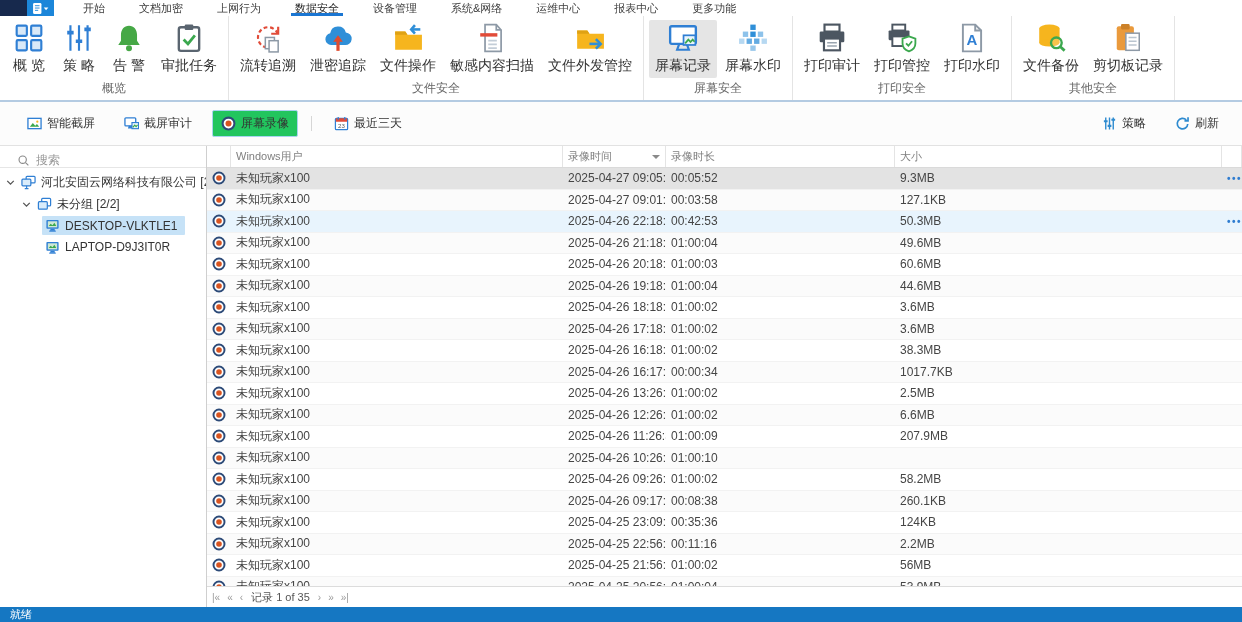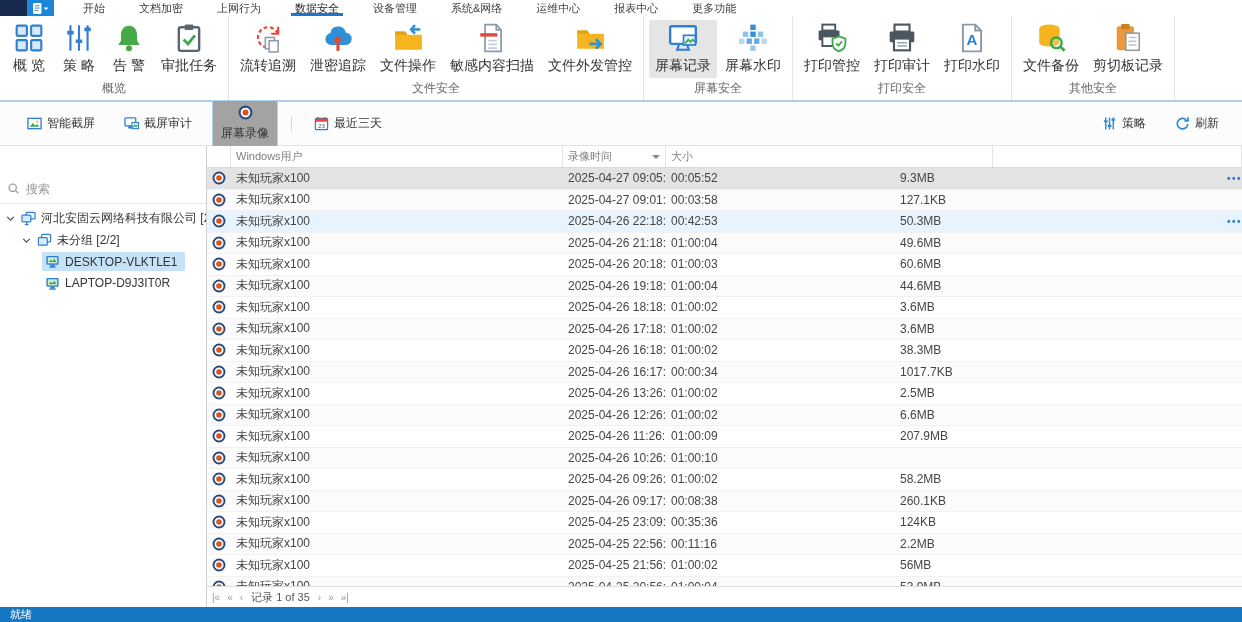--- a/index.html
+++ b/index.html
@@ -26,28 +26,28 @@
   .ritem { min-width:48px; height:58px; padding:3px 6px 0; display:flex; flex-direction:column; align-items:center; gap:4px; border-radius:2px; cursor:pointer; }
   .ritem.sel { background:#e5e5e5; }
   .ric { width:30px; height:30px; }
   .rlabel { font-size:14px; color:#333; white-space:nowrap; }
   .gname { height:20px; text-align:center; font-size:12px; color:#666; }
 
   
   .toolbar { height:44px; background:#fcfcfc; border-bottom:1px solid #e2e2e2; display:flex; justify-content:space-between; align-items:center; padding:0 14px 0 18px; flex:none; }
   .tleft,.tright { display:flex; align-items:center; gap:11px; }
   .tbtn { display:flex; align-items:center; gap:5px; font-size:12px; color:#333; padding:4px 8px; border:1px solid transparent; border-radius:2px; cursor:pointer; white-space:nowrap; }
-  .tbtn.sel { background:#a3a3a3; border-color:#a9d3f0;flex-direction:column; }
+  .tbtn.sel { background:#22c55e; border-color:#a9d3f0; }
   .tic { width:15px; height:15px; }
   .tsep { width:1px; height:15px; background:#d6d6d6; margin:0 2px; }
 
   
   .content { flex:1; display:flex; min-height:0; }
   .sidebar { width:207px; flex:none; border-right:1px solid #cfcfcf; display:flex; flex-direction:column; background:#fff; }
-  .searchbox { height:22px; flex:none; border-bottom:1px solid #e6e6e6; display:flex; align-items:flex-start; padding:0 7px; gap:6px;margin-top:36px; }
+  .searchbox { height:22px; flex:none; border-bottom:1px solid #e6e6e6; display:flex; align-items:flex-end; padding:0 17px; gap:6px; }
   .sic { width:13px; height:13px; }
   .searchbox input { border:none; outline:none; flex:1; font-size:12px; color:#333; background:transparent; }
   .searchbox input::placeholder { color:#999; }
   .tree { flex:1; padding-top:4px; overflow:hidden; }
   .trow { height:21.5px; display:flex; align-items:center; font-size:12px; color:#333; cursor:pointer; white-space:nowrap; }
   .arrow { width:13px; height:13px; margin-right:1px; }
   .node { display:inline-flex; align-items:center; gap:5px; padding:2px 7px 2px 3px; border-radius:1px; }
   .node.sel { background:#c6e2f7; }
 
   
@@ -245,39 +245,39 @@
             <div class="rlabel">屏幕水印</div>
           </div>
         </div>
         <div class="gname">屏幕安全</div>
       </div>
       <div class="rgroup">
         <div class="ritems">
           <div class="ritem">
             <span class="ic ric">
               <svg viewBox="0 0 28 28">
+                <rect x="7" y="1.5" width="14" height="6.5" fill="#fff" stroke="#4c5661" stroke-width="2"></rect>
+                <rect x="2.5" y="8" width="23" height="10" rx="1.2" fill="#4c5661"></rect>
+                <rect x="6.5" y="14.5" width="15" height="11" fill="#fff" stroke="#4c5661" stroke-width="2"></rect>
+                <path d="M9.5 18.5h9M9.5 21.5h9" stroke="#9aa5b0" stroke-width="1.4"></path>
+              </svg>
+            </span>
+            <div class="rlabel">打印审计</div>
+          </div>
+          <div class="ritem">
+            <span class="ic ric">
+              <svg viewBox="0 0 28 28">
                 <rect x="5" y="1.5" width="12" height="5.5" fill="#fff" stroke="#4c5661" stroke-width="1.8"></rect>
                 <rect x="1.5" y="7" width="19.5" height="9" rx="1" fill="#4c5661"></rect>
                 <rect x="5" y="12.5" width="12" height="9" fill="#fff" stroke="#4c5661" stroke-width="1.8"></rect>
                 <path d="M20.5 12.5l6 2.2v4.4c0 3.6-2.4 6.1-6 7.4-3.6-1.3-6-3.8-6-7.4v-4.4z" fill="#fff" stroke="#3ba84e" stroke-width="1.7"></path>
                 <path d="M17.8 19l2.2 2.2 3.4-4.2" fill="none" stroke="#3ba84e" stroke-width="1.7"></path>
               </svg>
             </span>
             <div class="rlabel">打印管控</div>
-          </div>
-          <div class="ritem">
-            <span class="ic ric">
-              <svg viewBox="0 0 28 28">
-                <rect x="7" y="1.5" width="14" height="6.5" fill="#fff" stroke="#4c5661" stroke-width="2"></rect>
-                <rect x="2.5" y="8" width="23" height="10" rx="1.2" fill="#4c5661"></rect>
-                <rect x="6.5" y="14.5" width="15" height="11" fill="#fff" stroke="#4c5661" stroke-width="2"></rect>
-                <path d="M9.5 18.5h9M9.5 21.5h9" stroke="#9aa5b0" stroke-width="1.4"></path>
-              </svg>
-            </span>
-            <div class="rlabel">打印审计</div>
           </div>
           <div class="ritem">
             <span class="ic ric">
               <svg viewBox="0 0 28 28">
                 <path d="M5.5 1.5H17l5.5 5.5v19.5H5.5z" fill="#fff" stroke="#8d99a6" stroke-width="1.8"></path>
                 <path d="M17 1.5V7h5.5" fill="none" stroke="#8d99a6" stroke-width="1.8"></path>
                 <text x="14" y="20.5" font-size="14" font-weight="bold" fill="#2f7fd4" text-anchor="middle">A</text>
               </svg>
             </span>
             <div class="rlabel">打印水印</div>
@@ -460,20 +460,23 @@
 
     <div class="main">
       <div class="thead">
           <div class="hcell c0"></div>
           <div class="hcell c1">
             <span>Windows用户</span>
           </div>
           <div class="hcell c2">
             <span>录像时间</span>
             <span class="sort"></span>
+          </div>
+          <div class="hcell c3">
+            <span>录像时长</span>
           </div>
           <div class="hcell c4">
             <span>大小</span>
           </div>
           <div class="hcell c5"></div>
         </div>
       <div class="tbody">
           <div class="row selected">
             <div class="rcell c0 ccenter">
               <span class="ic rowic">

